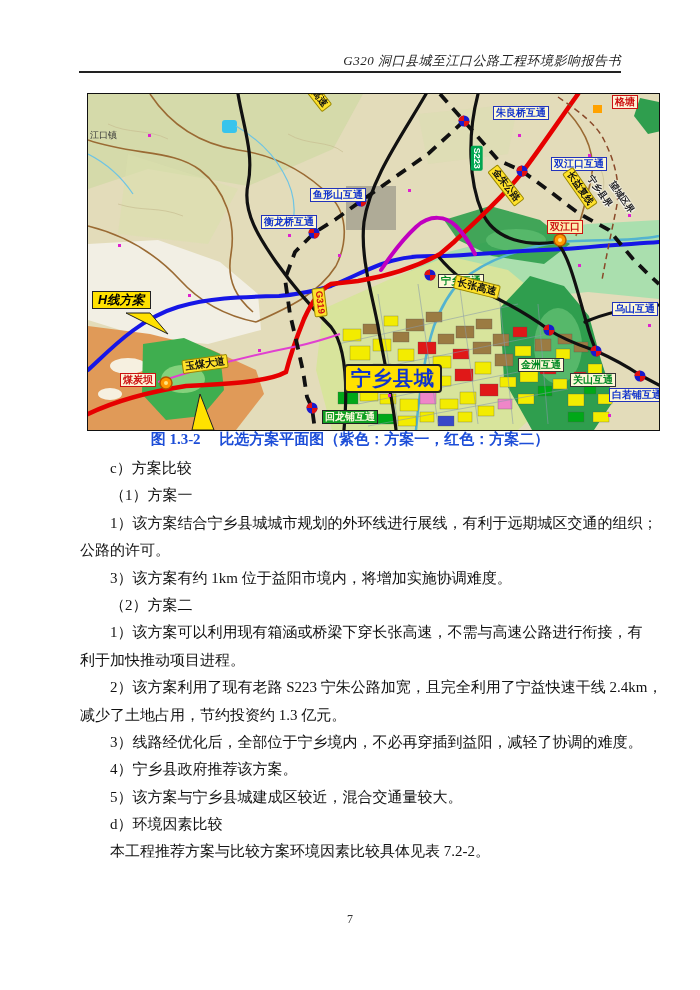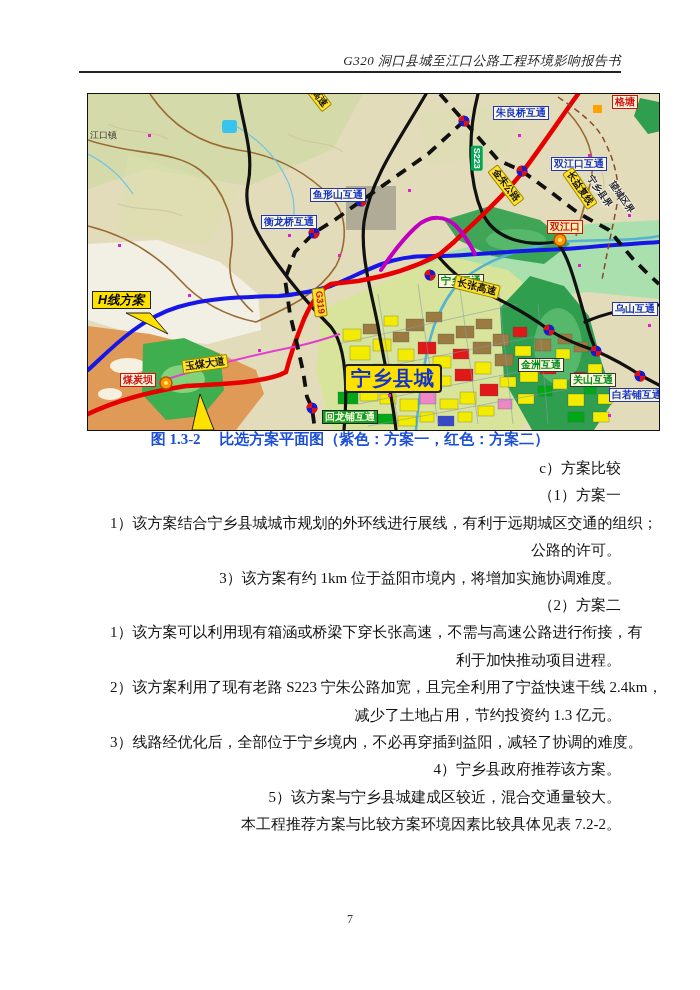--- a/index.html
+++ b/index.html
@@ -28,21 +28,21 @@
             border-radius:2px;}
   .bound{color:#222;font-size:9px;font-weight:bold;
          text-shadow:0 0 2px #fff,0 0 2px #fff,1px 1px 1px #fff;}
   .city-big{background:#ffe100;border:2px solid #222;border-radius:4px;color:#1133cc;
             font-weight:bold;font-size:20px;padding:1px 5px;letter-spacing:1px;}
   .callout{background:#ffe100;border:1.5px solid #222;color:#000;font-weight:bold;
            font-size:12.5px;padding:1px 5px;font-style:italic;}
   .topo-txt{color:#333;font-size:9px;}
   .caption{position:absolute;left:0;top:430px;width:700px;text-align:center;
            font-weight:bold;font-size:15px;color:#1d4ed8;}
-  .bodytext{position:absolute;left:80px;top:455px;width:541px;font-size:15px;color:#111;text-align:right;}
+  .bodytext{position:absolute;left:80px;top:455px;width:541px;font-size:15px;color:#111;}
   .bline{height:27.4px;line-height:27.4px;white-space:nowrap;}
   .ind{padding-left:30px;}
   .pageno{position:absolute;left:0;top:912px;width:700px;text-align:center;
           font-size:12px;color:#333;}
 </style>
 </head>
 <body>
 
 <div class="hdr">G320 洞口县城至江口公路工程环境影响报告书</div>
 <div class="hdr-rule"></div>
@@ -280,16 +280,17 @@
   <div class="bline">公路的许可。</div>
   <div class="bline ind">3）该方案有约 1km 位于益阳市境内，将增加实施协调难度。</div>
   <div class="bline ind">（2）方案二</div>
   <div class="bline ind">1）该方案可以利用现有箱涵或桥梁下穿长张高速，不需与高速公路进行衔接，有</div>
   <div class="bline">利于加快推动项目进程。</div>
   <div class="bline ind">2）该方案利用了现有老路 S223 宁朱公路加宽，且完全利用了宁益快速干线 2.4km，</div>
   <div class="bline">减少了土地占用，节约投资约 1.3 亿元。</div>
   <div class="bline ind">3）线路经优化后，全部位于宁乡境内，不必再穿插到益阳，减轻了协调的难度。</div>
   <div class="bline ind">4）宁乡县政府推荐该方案。</div>
   <div class="bline ind">5）该方案与宁乡县城建成区较近，混合交通量较大。</div>
+  <div class="bline ind">d）环境因素比较</div>
   <div class="bline ind">本工程推荐方案与比较方案环境因素比较具体见表 7.2-2。</div>
 </div>
 
 <div class="pageno">7</div>
 
 </body></html>

